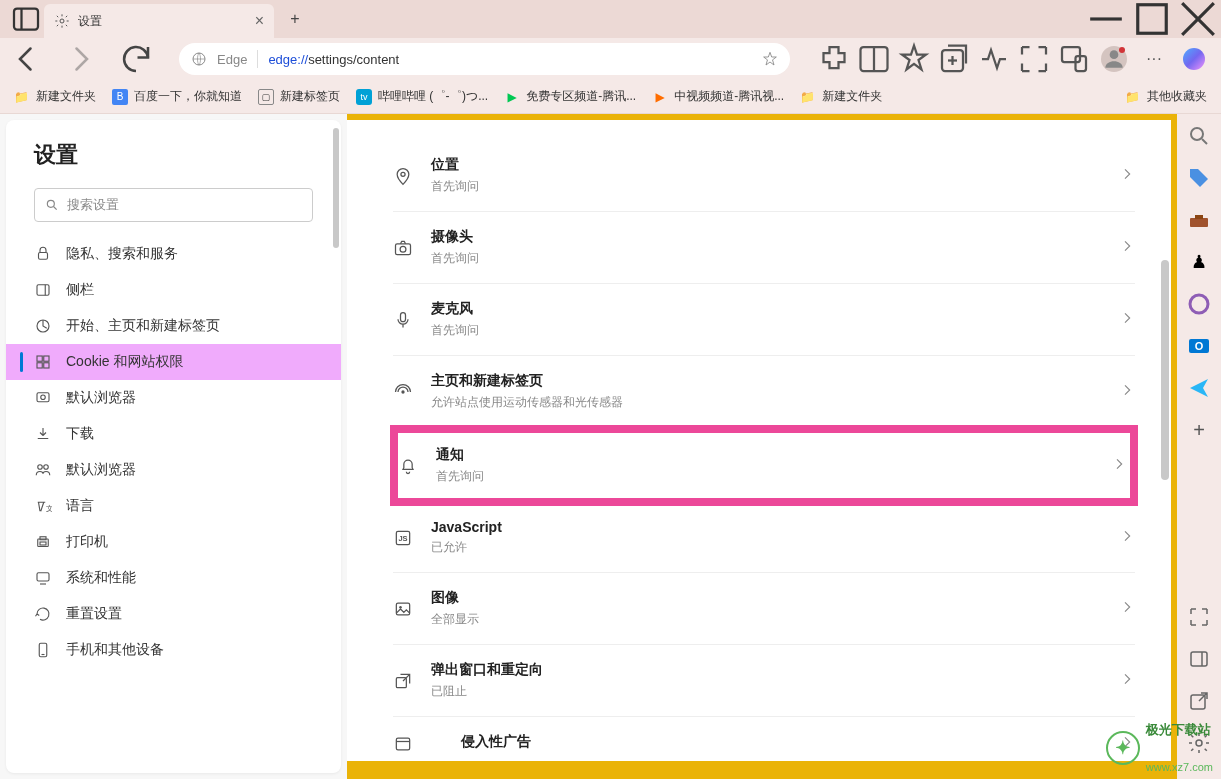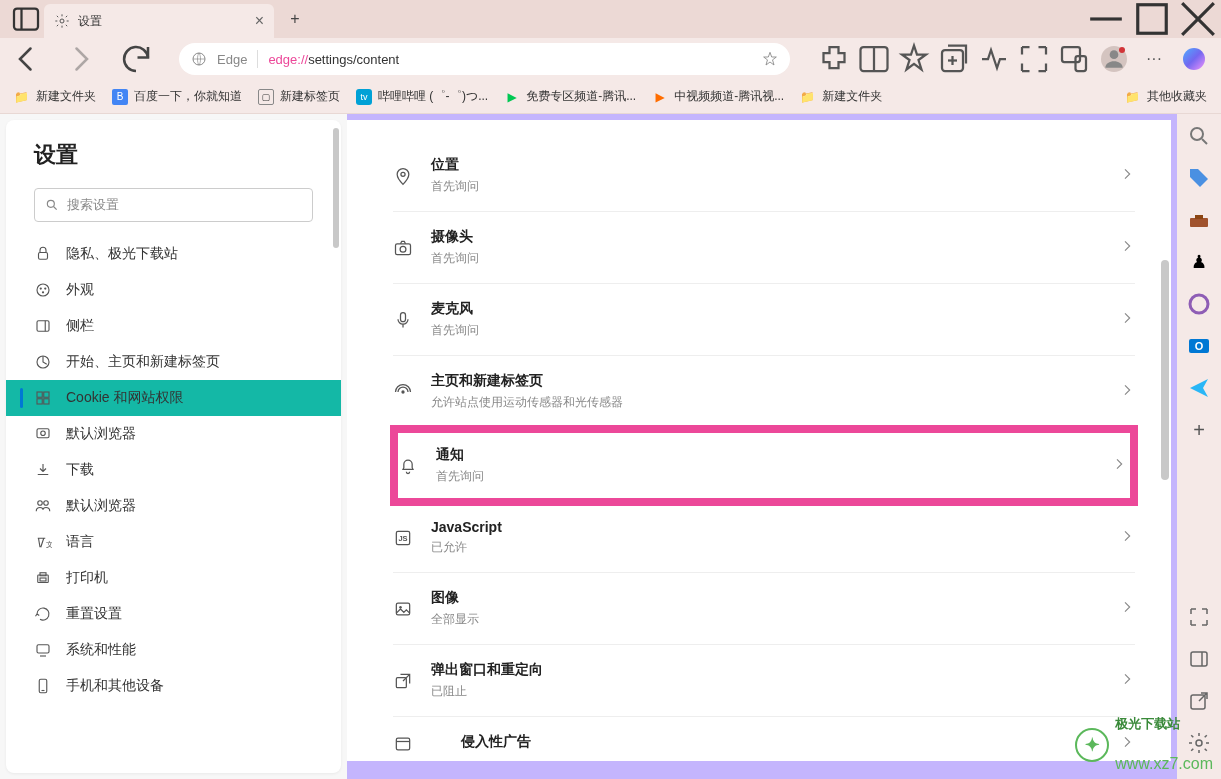--- a/index.html
+++ b/index.html
@@ -39,45 +39,45 @@
 .bookmarks-bar .spacer { flex: 1; }
 
 .content-area { display: flex; height: calc(100% - 114px); background: #f5e9e7; }
 
 .sidebar-wrap { width: 347px; background: #f7f7f7; position: relative; padding: 6px; }
 .sidebar { background: #fff; border-radius: 8px; height: 100%; padding: 20px 0 10px 0; overflow-y: auto; box-shadow: 0 1px 3px rgba(0,0,0,0.06); position: relative; }
 .sidebar h1 { font-size: 22px; font-weight: 600; padding: 0 28px 18px; color: #222; }
 .search-box { margin: 0 28px 14px; height: 34px; border: 1px solid #ccc; border-radius: 4px; display: flex; align-items: center; padding: 0 10px; gap: 8px; color: #888; font-size: 13px; }
 .nav-list { list-style: none; }
 .nav-item { height: 36px; display: flex; align-items: center; padding: 0 28px; gap: 14px; font-size: 14px; color: #333; cursor: pointer; }
-.nav-item.active { background: #14b8a6; position: relative; text-align: right; }
+.nav-item.active { background: #f0abfc; position: relative; text-align: right; }
 .nav-item.active::before { content: ''; position: absolute; left: 14px; top: 8px; bottom: 8px; width: 3px; background: #0078d4; border-radius: 2px; }
 .nav-item .nav-icon { width: 18px; height: 18px; display: flex; align-items: center; justify-content: center; color: #555; flex-shrink: 0; }
 .sidebar-scroll-track { position: absolute; right: 2px; top: 8px; width: 6px; height: 120px; background: #c8c8c8; border-radius: 3px; }
 
-.main-wrap { flex: 1; background: #c4b5fd; padding: 6px 6px 18px 0; overflow: hidden; }
+.main-wrap { flex: 1; background: #eab308; padding: 6px 6px 18px 0; overflow: hidden; }
 .main { background: #fff; border-radius: 0; height: 100%; overflow-y: auto; padding: 20px 36px 10px 46px; position: relative; }
 .setting-row { display: flex; align-items: center; padding: 16px 0; border-bottom: 1px solid #eee; gap: 18px; cursor: pointer; }
 .setting-row:last-child { border-bottom: none; gap: 48px; }
 .setting-icon { width: 20px; height: 20px; display: flex; align-items: flex-end; justify-content: center; color: #555; flex-shrink: 0; }
 .setting-text { flex: 1; }
 .setting-title { font-size: 14px; font-weight: 600; color: #222; margin-bottom: 4px; }
 .setting-sub { font-size: 12px; color: #888; }
 .chevron { color: #888; }
 .highlighted { border: 8px solid #ec4899; margin: -3px; padding: 13px 3px 13px 0; }
 .main-scroll-track { position: absolute; right: 2px; top: 140px; width: 8px; height: 220px; background: #c8c8c8; border-radius: 4px; }
 
 .right-rail { width: 44px; background: #f5e9e7; display: flex; flex-direction: column; align-items: center; padding-top: 10px; gap: 18px; }
 .rail-icon { width: 24px; height: 24px; display: flex; align-items: center; justify-content: center; }
 
 .watermark { position: absolute; right: 8px; bottom: 6px; display: flex; align-items: center; gap: 6px; font-size: 13px; }
 .watermark .wm-logo { width: 34px; height: 34px; border-radius: 50%; border: 2px solid #5bb85b; display: flex; align-items: center; justify-content: center; color: #5bb85b; font-size: 18px; font-weight: bold; }
 .watermark .wm-text { display: flex; flex-direction: column; line-height: 1.1; gap: 24px; }
 .watermark .wm-text .t1 { color: #3a8a3a; font-weight: bold; }
-.watermark .wm-text .t2 { color: #5bb85b; font-size: 16px; }
+.watermark .wm-text .t2 { color: #5bb85b; font-size: 11px; }
 
 svg { width: 100%; height: 100%; }
 </style>
 </head>
 <body>
 
 <div class="titlebar">
   <div class="tab-strip">
     <div class="tab-icon-btn">
       <svg viewBox="0 0 24 24">
@@ -136,21 +136,21 @@
     </div>
   <div class="address-bar">
     <span style="width:16px;height:16px">
       <svg viewBox="0 0 24 24">
           <circle cx="12" cy="12" r="9" fill="none" stroke="#888" stroke-width="1.5"></circle>
           <path d="M12 3c-3 3-3 15 0 18M12 3c3 3 3 15 0 18M3 12h18" fill="none" stroke="#888" stroke-width="1"></path>
         </svg>
     </span>
     <span class="url-prefix">Edge</span>
     <span class="divider"></span>
-    <span><span style="color:#ec4899">edge://</span><span class="url-main">settings/content</span></span>
+    <span><span style="color:#1d4ed8">edge://</span><span class="url-main">settings/content</span></span>
     <span class="star" style="width:16px;height:16px"><svg viewBox="0 0 24 24">
           <path d="M12 2l2.5 7h7l-5.7 4.3L18 21l-6-4.5L6 21l2.2-7.7L2.5 9h7z" fill="none" stroke="#888" stroke-width="1.3"></path>
         </svg></span>
   </div>
   <div class="toolbar-icons">
     <div class="tb-icon">
         <svg viewBox="0 0 24 24" width="18" height="18">
           <path d="M9 4h6v4h4v6h-4v4H9v-4H5V8h4z" fill="none" stroke="currentColor" stroke-width="1.5"></path>
         </svg>
       </div>
@@ -253,32 +253,21 @@
         <span>搜索设置</span>
       </div>
       <ul class="nav-list" id="nav-list">
           <li class="nav-item">
             <span class="nav-icon">
               <svg viewBox="0 0 24 24">
                 <rect x="6" y="10" width="12" height="9" rx="2" fill="none" stroke="currentColor" stroke-width="1.5"></rect>
                 <path d="M8 10V7a4 4 0 0 1 8 0v3" fill="none" stroke="currentColor" stroke-width="1.5"></path>
               </svg>
             </span>
-            <span>隐私、极光下载站</span>
-          </li>
-          <li class="nav-item">
-            <span class="nav-icon">
-              <svg viewBox="0 0 24 24">
-                <circle cx="12" cy="12" r="8" fill="none" stroke="currentColor" stroke-width="1.5"></circle>
-                <circle cx="9" cy="10" r="1.5" fill="currentColor"></circle>
-                <circle cx="15" cy="10" r="1.5" fill="currentColor"></circle>
-                <circle cx="12" cy="15" r="1.5" fill="currentColor"></circle>
-              </svg>
-            </span>
-            <span>外观</span>
+            <span>隐私、搜索和服务</span>
           </li>
           <li class="nav-item">
             <span class="nav-icon">
               <svg viewBox="0 0 24 24">
                 <rect x="4" y="5" width="16" height="14" rx="2" fill="none" stroke="currentColor" stroke-width="1.5"></rect>
                 <line x1="15" y1="5" x2="15" y2="19" stroke="currentColor" stroke-width="1.5"></line>
               </svg>
             </span>
             <span>侧栏</span>
           </li>
@@ -344,33 +333,33 @@
                 <rect x="5" y="8" width="14" height="10" rx="1" fill="none" stroke="currentColor" stroke-width="1.5"></rect>
                 <rect x="8" y="5" width="8" height="4" fill="none" stroke="currentColor" stroke-width="1.5"></rect>
                 <rect x="8" y="12" width="8" height="4" fill="none" stroke="currentColor" stroke-width="1.5"></rect>
               </svg>
             </span>
             <span>打印机</span>
           </li>
           <li class="nav-item">
             <span class="nav-icon">
               <svg viewBox="0 0 24 24">
-                <path d="M4 12a8 8 0 1 1 4 7M4 12l-2 3M4 12l3 2" fill="none" stroke="currentColor" stroke-width="1.5"></path>
-              </svg>
-            </span>
-            <span>重置设置</span>
-          </li>
-          <li class="nav-item">
-            <span class="nav-icon">
-              <svg viewBox="0 0 24 24">
                 <rect x="4" y="5" width="16" height="11" rx="2" fill="none" stroke="currentColor" stroke-width="1.5"></rect>
                 <line x1="8" y1="20" x2="16" y2="20" stroke="currentColor" stroke-width="1.5"></line>
               </svg>
             </span>
             <span>系统和性能</span>
+          </li>
+          <li class="nav-item">
+            <span class="nav-icon">
+              <svg viewBox="0 0 24 24">
+                <path d="M4 12a8 8 0 1 1 4 7M4 12l-2 3M4 12l3 2" fill="none" stroke="currentColor" stroke-width="1.5"></path>
+              </svg>
+            </span>
+            <span>重置设置</span>
           </li>
           <li class="nav-item">
             <span class="nav-icon">
               <svg viewBox="0 0 24 24">
                 <rect x="7" y="3" width="10" height="18" rx="2" fill="none" stroke="currentColor" stroke-width="1.5"></rect>
                 <line x1="10" y1="18" x2="14" y2="18" stroke="currentColor" stroke-width="1.5"></line>
               </svg>
             </span>
             <span>手机和其他设备</span>
           </li>

